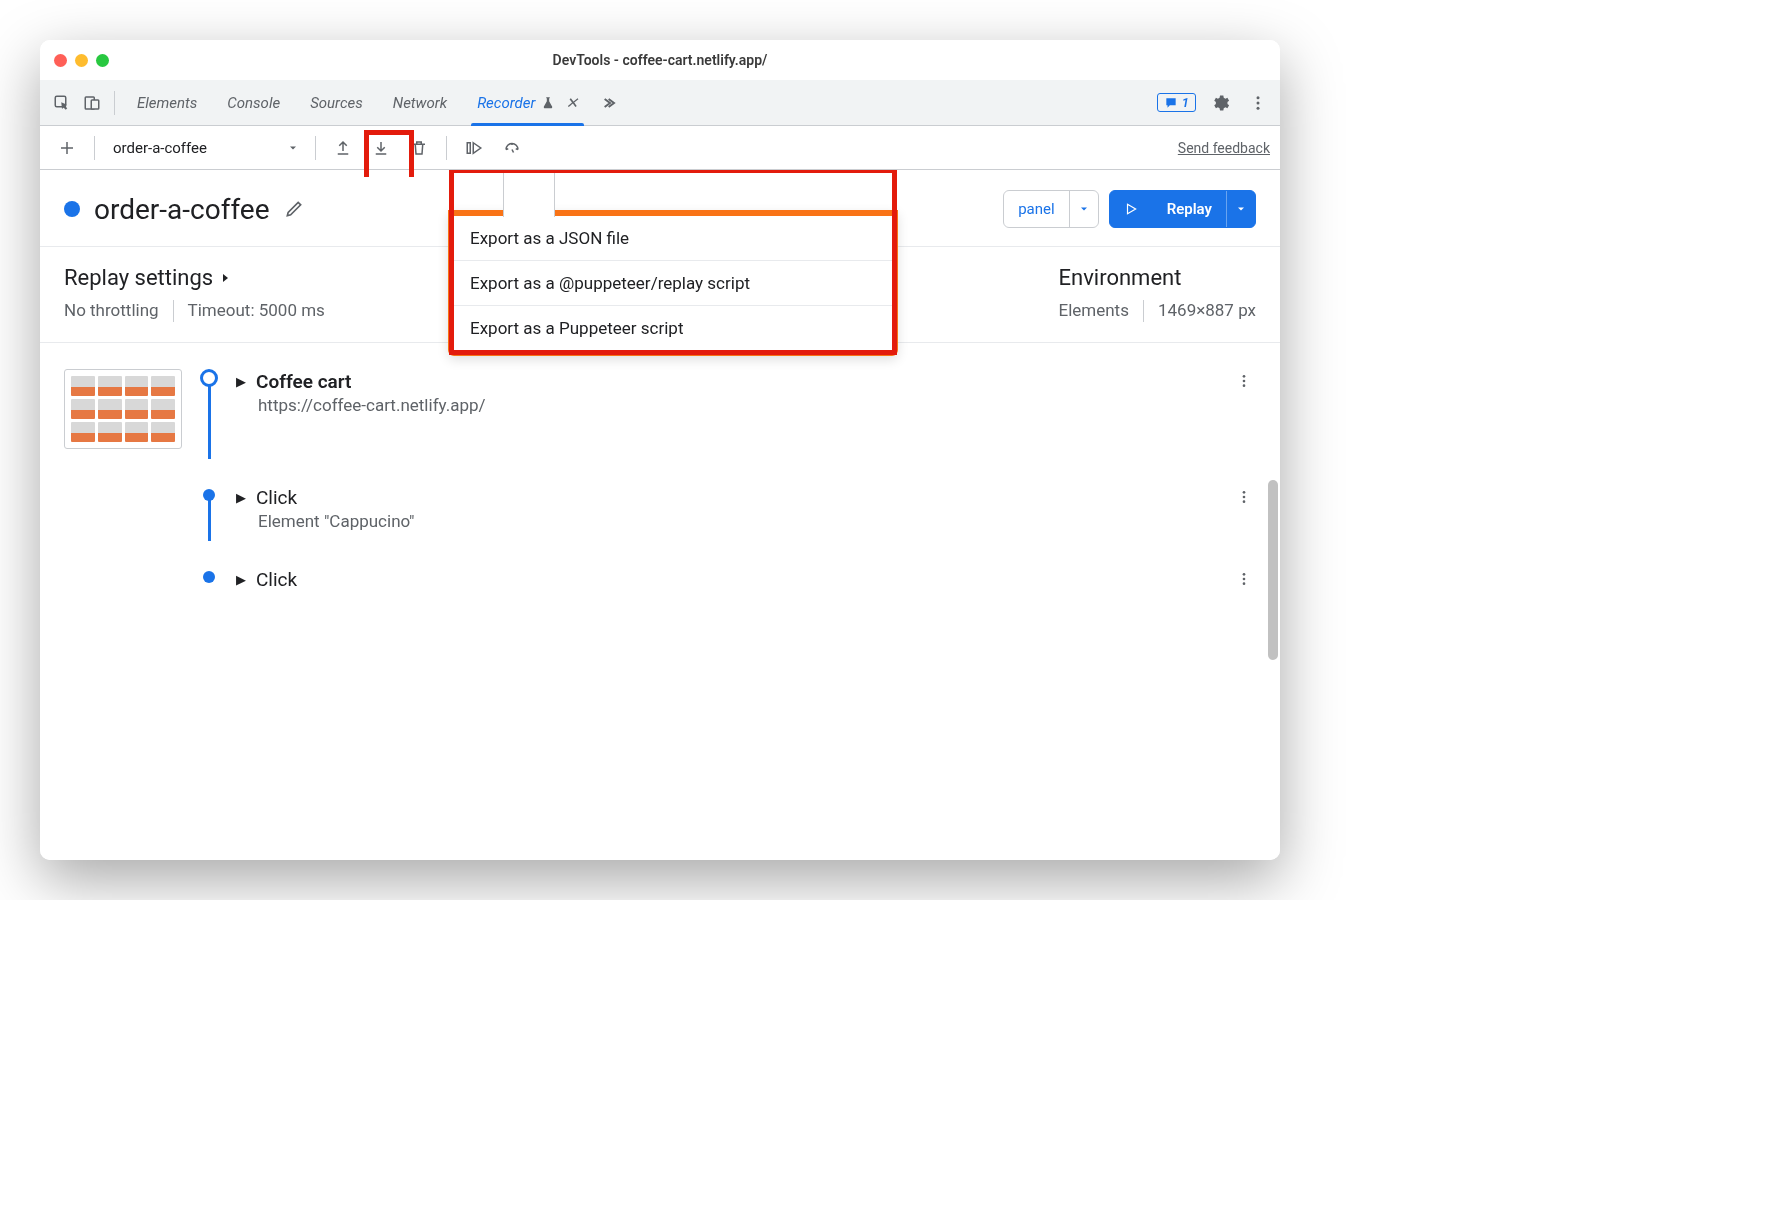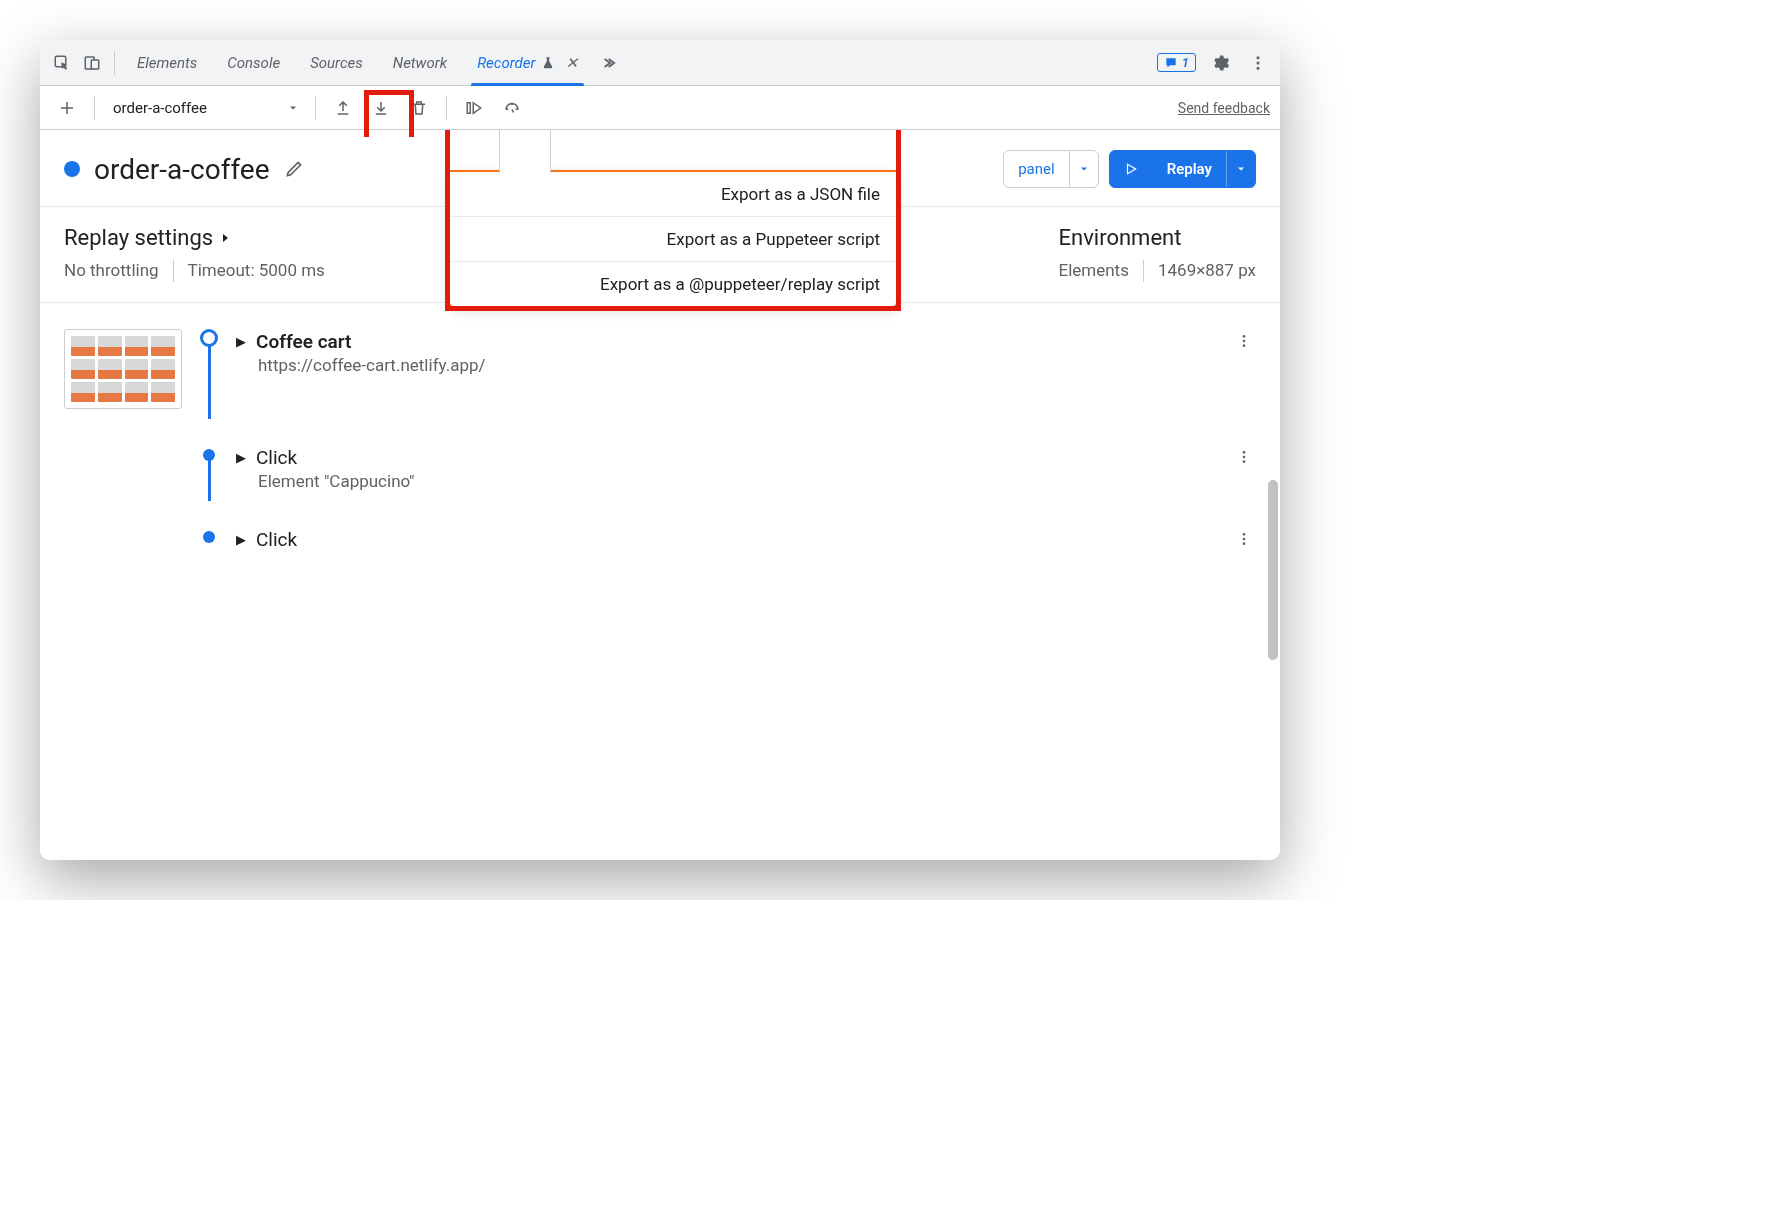--- a/index.html
+++ b/index.html
@@ -139,22 +139,22 @@
 }
 .step-body { flex:1; padding-top:0; }
 .step-title-row { display:flex; align-items:center; gap:10px; }
 .caret { color:#202124; font-size:13px; }
 .step-title { font-size:19px; font-weight:600; color:#202124; }
 .step-sub { font-size:17px; color:#5f6368; margin-left:22px; margin-top:2px; }
 .step-more { color:#5f6368; cursor:pointer; padding:4px; margin-left:auto; }
 .no-thumb-pad { width:118px; flex-shrink:0; }
 .dropdown-menu {
   position:absolute; top:40px; left:408px; width:450px; background:#fff;
-  border:2px solid #f97316; border-radius:0 0 6px 6px;
-  box-shadow:0 4px 12px rgba(0,0,0,0.12); z-index:10; overflow:visible;text-align:right;
+  border:6px solid #f97316; border-radius:0 0 6px 6px;
+  box-shadow:0 4px 12px rgba(0,0,0,0.12); z-index:10; overflow:visible;
 }
 .dropdown-menu::before {
   content:""; position:absolute; top:-44px; left:49px; width:50px; height:44px;
   background:#fff; border-top:1px solid #cacdd1; border-left:1px solid #cacdd1; border-right:1px solid #cacdd1;
   z-index:-1;
 }
 .highlight-menu {
   position:absolute; top:-48px; left:-5px; right:-5px; bottom:-5px;
   border:5px solid #e31b0c; pointer-events:none; z-index:11;
 }
@@ -169,20 +169,28 @@
 }
 svg { display:block; }
 .content-wrap { flex:1; display:flex; flex-direction:column; overflow:hidden; position:relative; }
 .export-wrap { position:relative; width:34px; height:30px; display:flex; align-items:center; justify-content:center; }
 </style>
 </head>
 <body>
 
 <div class="window">
 
+  <div class="titlebar">
+    <div class="traffic">
+      <div class="tl red"></div>
+      <div class="tl yellow"></div>
+      <div class="tl green"></div>
+    </div>
+    <div class="titlebar-title">DevTools - coffee-cart.netlify.app/</div>
+  </div>
 
   <div class="tabbar">
     <div class="dev-icon">
       <svg width="18" height="18" viewBox="0 0 24 24" fill="none" stroke="currentColor" stroke-width="2">
           <rect x="3" y="3" width="14" height="14" rx="2"></rect>
           <path d="M11 11l7 3-2 2 3 3-2 2-3-3-2 2z" fill="currentColor" stroke="none"></path>
         </svg>
     </div>
     <div class="dev-icon">
       <svg width="18" height="18" viewBox="0 0 24 24" fill="none" stroke="currentColor" stroke-width="2">
@@ -431,20 +439,20 @@
             </div>
           </div>
         </div>
       </div>
 
     </div>
 
     <div class="dropdown-menu">
       <div class="highlight-menu"></div>
       <div class="menu-item">Export as a JSON file</div>
+      <div class="menu-item">Export as a @puppeteer/replay script</div>
       <div class="menu-item">Export as a Puppeteer script</div>
-      <div class="menu-item">Export as a @puppeteer/replay script</div>
     </div>
 
   </div>
 
   <div class="scrollbar-fake"></div>
 </div>
 
 </body></html>

